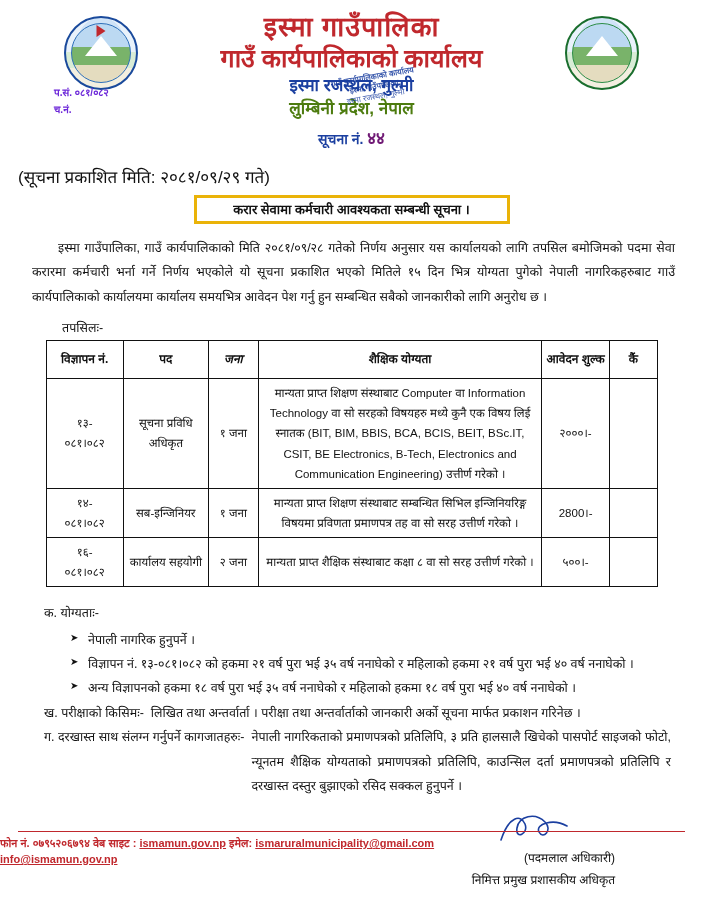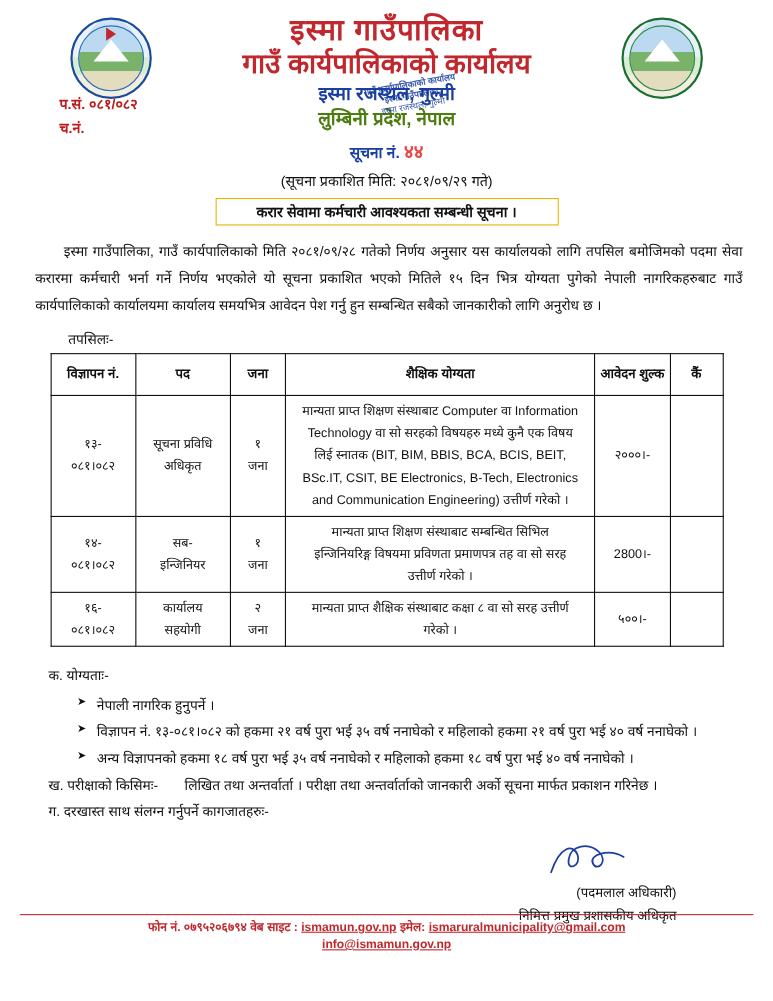--- a/index.html
+++ b/index.html
@@ -115,49 +115,48 @@
     line-height: 1.25;
     opacity: .85;
     pointer-events: none;
   }
   .stamp .s1 { font-weight: bold; }
 
   .refbox {
     position: absolute;
     left: 36px;
     top: 74px;
-    color: #b91c1c;
-    font-size: 13px;
+    color: #6d28d9;
+    font-size: 10px;
     font-weight: bold;
     line-height: 1.7;
   }
 
   .notice-no {
     text-align: center;
     color: #1b3fa0;
     font-size: 14px;
     font-weight: bold;
     margin-top: -14px;
   }
   .notice-no .num {
-    color: #ef4444;
+    color: #701a75;
     font-size: 17px;
   }
   .pub-date {
-    text-align: center;
-    font-size: 13px;
-    margin-top: 6px;
+    font-size: 17px;
+    margin-top: 16px;
   }
   .subject-bar {
     margin: 7px auto 0 auto;
     width: 310px;
     text-align: center;
     font-size: 13px;
     font-weight: bold;
-    border: 1px solid #eab308;
+    border: 3px solid #eab308;
     padding: 2px 0 3px 0;
   }
 
   
   .para {
     margin: 12px 10px 0 14px;
     font-size: 12.5px;
     line-height: 1.95;
     text-align: justify;
     text-indent: 26px;
@@ -169,38 +168,38 @@
 
   
   table.jobs {
     border-collapse: collapse;
     width: 612px;
     margin: 0 auto;
     font-size: 11.5px;
   }
   table.jobs th, table.jobs td {
     border: 1px solid #111;
-    padding: 4px 14px;
+    padding: 4px 4px;
     text-align: center;
     vertical-align: middle;
     line-height: 1.75;
   }
   table.jobs th {
     font-weight: bold;
     font-size: 12px;
     padding: 8px 3px;
   }
   td.qual {
     text-align: center;
     line-height: 1.9;
     padding: 5px 7px;
   }
   .col-no { width: 72px; }
   .col-post { width: 80px; }
-  .col-jana { width: 44px; }
+  .col-jana { width: 44px; font-style: italic; }
   .col-qual { width: 286px; }
   .col-fee { width: 62px; }
   .col-rem { width: 42px; }
 
   
   .cond {
     margin: 14px 14px 0 26px;
     font-size: 12.5px;
     line-height: 1.95;
   }
@@ -217,21 +216,21 @@
     padding-left: 18px;
     text-align: justify;
   }
   ul.bullets > li::before {
     content: "\27A4";
     position: absolute;
     left: 0;
     top: 0;
     font-size: 10px;
   }
-  .cond-row { display: flex; gap: 24px; align-items: flex-start; }
+  .cond-row { display: flex; gap: 7px; align-items: flex-start; }
   .cond-label { white-space: nowrap; }
   .cond-text { flex: 1; text-align: justify; }
 
   
   .sign {
     margin-top: 16px;
     text-align: right;
     padding-right: 70px;
     font-size: 12px;
     line-height: 1.8;
@@ -240,21 +239,20 @@
     height: 34px;
     position: relative;
   }
   .sig-scribble svg { position: absolute; right: 40px; top: -4px; }
 
   
   .footer {
     position: absolute;
     left: 0; right: 0;
     bottom: 8px;
-    text-align: center;
     color: #c0282d;
     font-size: 11px;
     font-weight: bold;
     line-height: 1.45;
   }
   .footer .mail { color: #c0282d; text-decoration: underline; }
   .rule-top {
     position: absolute;
     left: 18px; right: 18px;
     bottom: 44px;
@@ -361,20 +359,21 @@
       <li>अन्य विज्ञापनको हकमा १८ वर्ष पुरा भई ३५ वर्ष ननाघेको र महिलाको हकमा १८ वर्ष पुरा भई ४० वर्ष ननाघेको ।</li>
     </ul>
 
     <div class="cond-row">
       <span class="cond-label">ख.  परीक्षाको किसिमः-</span>
       <span class="cond-text">लिखित तथा अन्तर्वार्ता ।  परीक्षा तथा अन्तर्वार्ताको जानकारी अर्को सूचना मार्फत प्रकाशन गरिनेछ ।</span>
     </div>
 
     <div class="cond-row">
       <span class="cond-label">ग.  दरखास्त साथ संलग्न गर्नुपर्ने कागजातहरुः-</span>
+      <span class="cond-text">नेपाली नागरिकताको प्रमाणपत्रको प्रतिलिपि, ३ प्रति हालसालै खिचेको पासपोर्ट साइजको फोटो, न्यूनतम शैक्षिक योग्यताको प्रमाणपत्रको प्रतिलिपि, काउन्सिल दर्ता प्रमाणपत्रको प्रतिलिपि र दरखास्त दस्तुर बुझाएको रसिद सक्कल हुनुपर्ने ।</span>
     </div>
   </div>
 
   <div class="sign">
     <div class="sig-scribble">
       <svg width="80" height="36" viewBox="0 0 80 36">
         <path d="M6 30 C14 6, 26 4, 30 14 C34 24, 20 30, 22 18 C24 6, 40 2, 50 12 C58 20, 48 30, 44 22 C40 14, 58 8, 72 16" stroke="#1b3fa0" stroke-width="1.6" fill="none" stroke-linecap="round"></path>
       </svg>
     </div>
     <div>(पदमलाल अधिकारी)</div>

